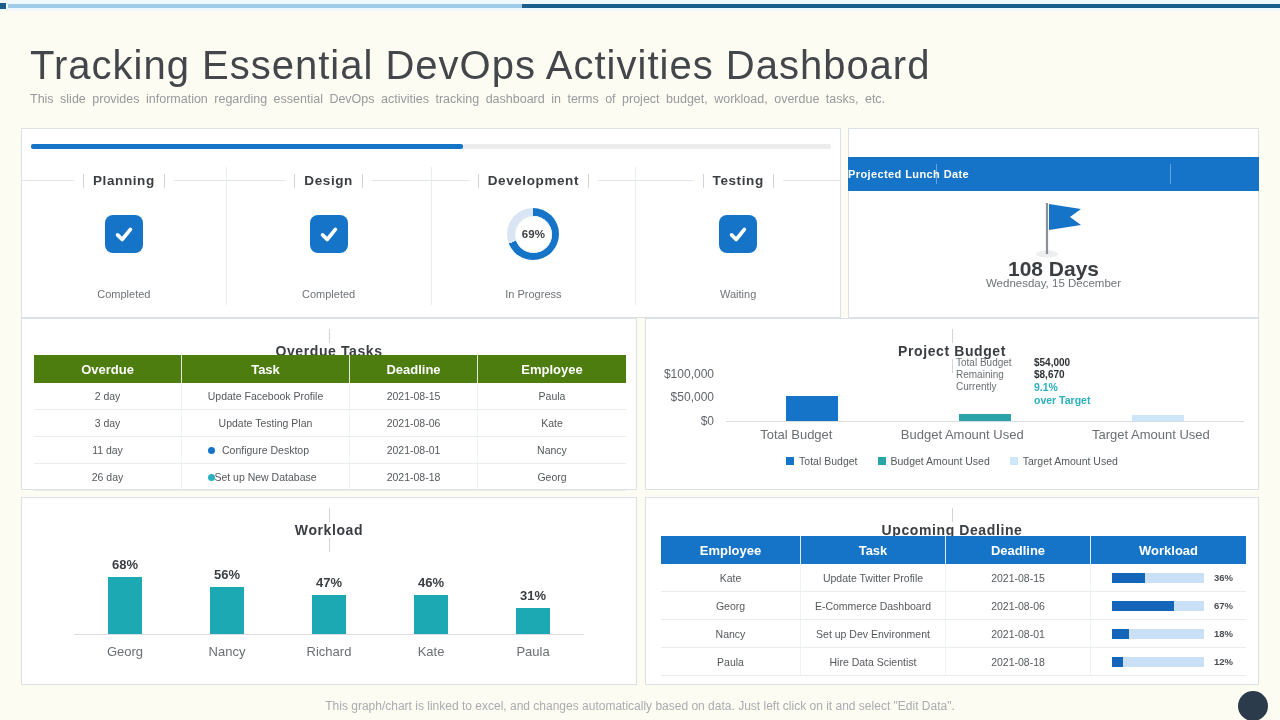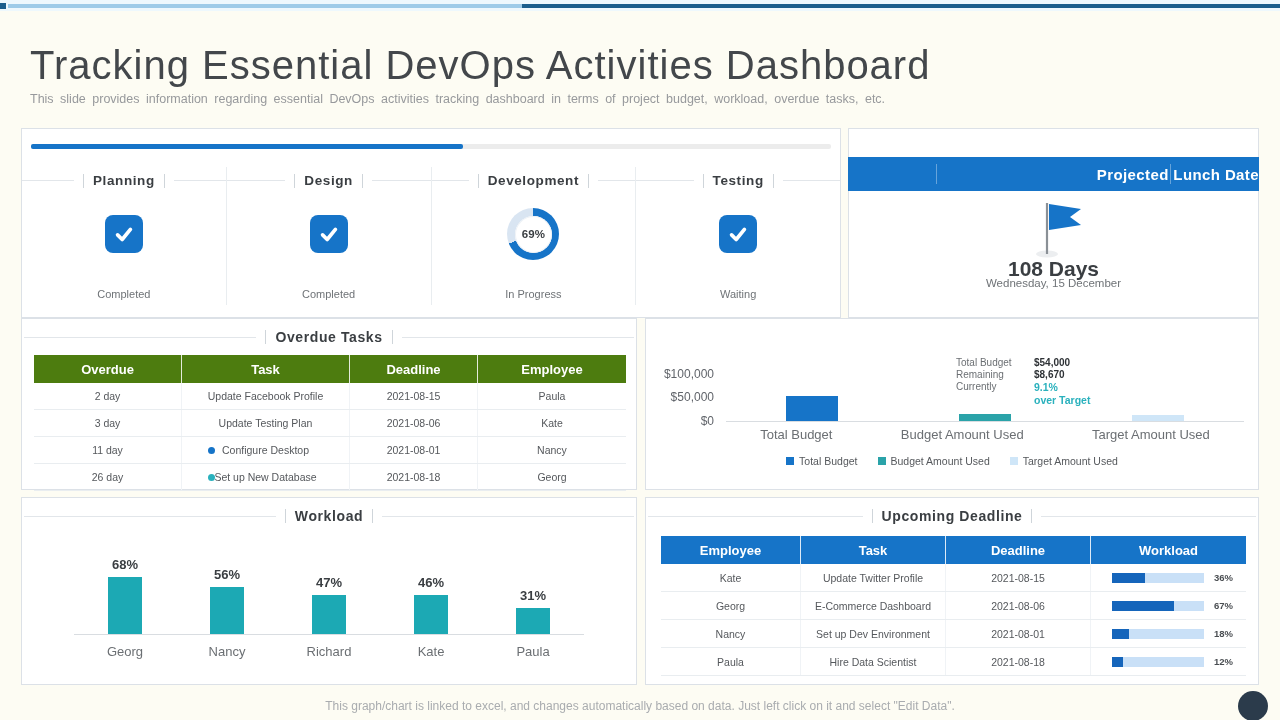--- a/index.html
+++ b/index.html
@@ -19,38 +19,38 @@
   .p-launch{left:848px;top:128px;width:411px;height:190px;}
   .p-overdue{left:21px;top:318px;width:616px;height:172px;}
   .p-budget{left:645px;top:318px;width:614px;height:172px;}
   .p-workload{left:21px;top:497px;width:616px;height:188px;}
   .p-deadline{left:645px;top:497px;width:614px;height:188px;}
   
   .tick-row{display:flex;align-items:center;width:100%;box-sizing:border-box;}
   .tr-line{flex:1;height:1px;background:#e2e6ea;}
   .tr-tick{width:1px;height:14px;background:#cfd5da;margin:0 9px;}
   .tr-text{font-weight:bold;font-size:13.5px;color:#3a3e42;letter-spacing:.6px;white-space:nowrap;}
-  .panel-title-row{position:absolute;left:0;right:0;top:10px;padding:0 2px;}
+  .panel-title-row{position:absolute;left:0;right:0;top:10px;padding:0 2px;flex-direction:column;}
   .panel-title-row .tr-text{font-size:14px;}
   
   .progress-track{position:absolute;left:9px;right:9px;top:15px;height:5px;background:#ececec;border-radius:2px;}
   .progress-fill{height:100%;background:#1674c8;border-radius:2px;}
   .phase-cols{position:absolute;left:0;right:0;top:38px;bottom:12px;display:flex;}
   .phase-col{flex:1;position:relative;display:flex;flex-direction:column;align-items:center;}
   .phase-col + .phase-col{border-left:1px solid #e9edf0;}
   .phase-label-row{margin-top:6px;}
   .phase-icon-zone{height:92px;display:flex;align-items:center;justify-content:center;}
   .checkbox{width:38px;height:38px;background:#1674c8;border-radius:8px;display:flex;align-items:center;justify-content:center;}
   .donut{width:52px;height:52px;border-radius:50%;display:flex;align-items:center;justify-content:center;}
   .donut-label{width:37px;height:37px;background:#fff;border-radius:50%;display:flex;align-items:center;justify-content:center;
                font-size:11.5px;font-weight:bold;color:#3a3e42;box-shadow:0 0 0 1px #eef2f6 inset;}
   .phase-status{font-size:11px;color:#6f7377;margin-top:8px;}
   
   .launch-header{position:absolute;left:-1px;right:-1px;top:28px;height:34px;background:#1674c8;color:#fff;
-                 display:flex;align-items:center;justify-content:flex-end;font-weight:bold;font-size:15px;letter-spacing:.4px;}
+                 display:flex;align-items:center;justify-content:flex-start;font-weight:bold;font-size:11px;letter-spacing:.4px;}
   .launch-header .hdr-tick{position:absolute;top:7px;bottom:7px;width:1px;background:rgba(255,255,255,.35);}
   .launch-header .hdr-tick.l{left:88px;} .launch-header .hdr-tick.r{right:88px;}
   .flag-wrap{position:absolute;left:0;right:0;top:72px;display:flex;justify-content:center;}
   .launch-days{position:absolute;left:0;right:0;top:128px;text-align:center;font-size:21px;font-weight:bold;color:#3a3e42;}
   .launch-date{position:absolute;left:0;right:0;top:148px;text-align:center;font-size:11.5px;color:#6f7377;}
   
   .tbl{position:absolute;left:12px;right:10px;}
   .tbl-head{display:grid;height:28px;color:#fff;font-weight:bold;font-size:13px;align-items:center;text-align:center;}
   .tbl-head.teal{background:#4d7c0f;}
   .tbl-head.blue{background:#1674c8;}
@@ -249,20 +249,27 @@
             <span class="task-dot" style="background: rgb(42, 177, 189);"></span>
             <span>Set up New Database</span>
           </div>
         <div>2021-08-18</div>
         <div>Georg</div>
       </div>
     </div>
   </section>
 
   <section class="panel p-budget">
+    <div class="tick-row panel-title-row">
+        <span class="tr-line"></span>
+        <span class="tr-tick"></span>
+      <span class="tr-text">Project  Budget</span>
+      <span class="tr-tick"></span>
+        <span class="tr-line"></span>
+      </div>
 
     <div class="y-label" style="top:48px;">$100,000</div>
     <div class="y-label" style="top:71px;">$50,000</div>
     <div class="y-label" style="top:95px;">$0</div>
 
     <div class="plot-base">
       <div class="plot-bars">
         <div class="bbar" style="height: 54%; background: rgb(22, 116, 200);"></div>
         <div class="bbar" style="height: 15%; background: rgb(42, 163, 169);"></div>
         <div class="bbar" style="height: 13.75%; background: rgb(207, 230, 248);"></div>

